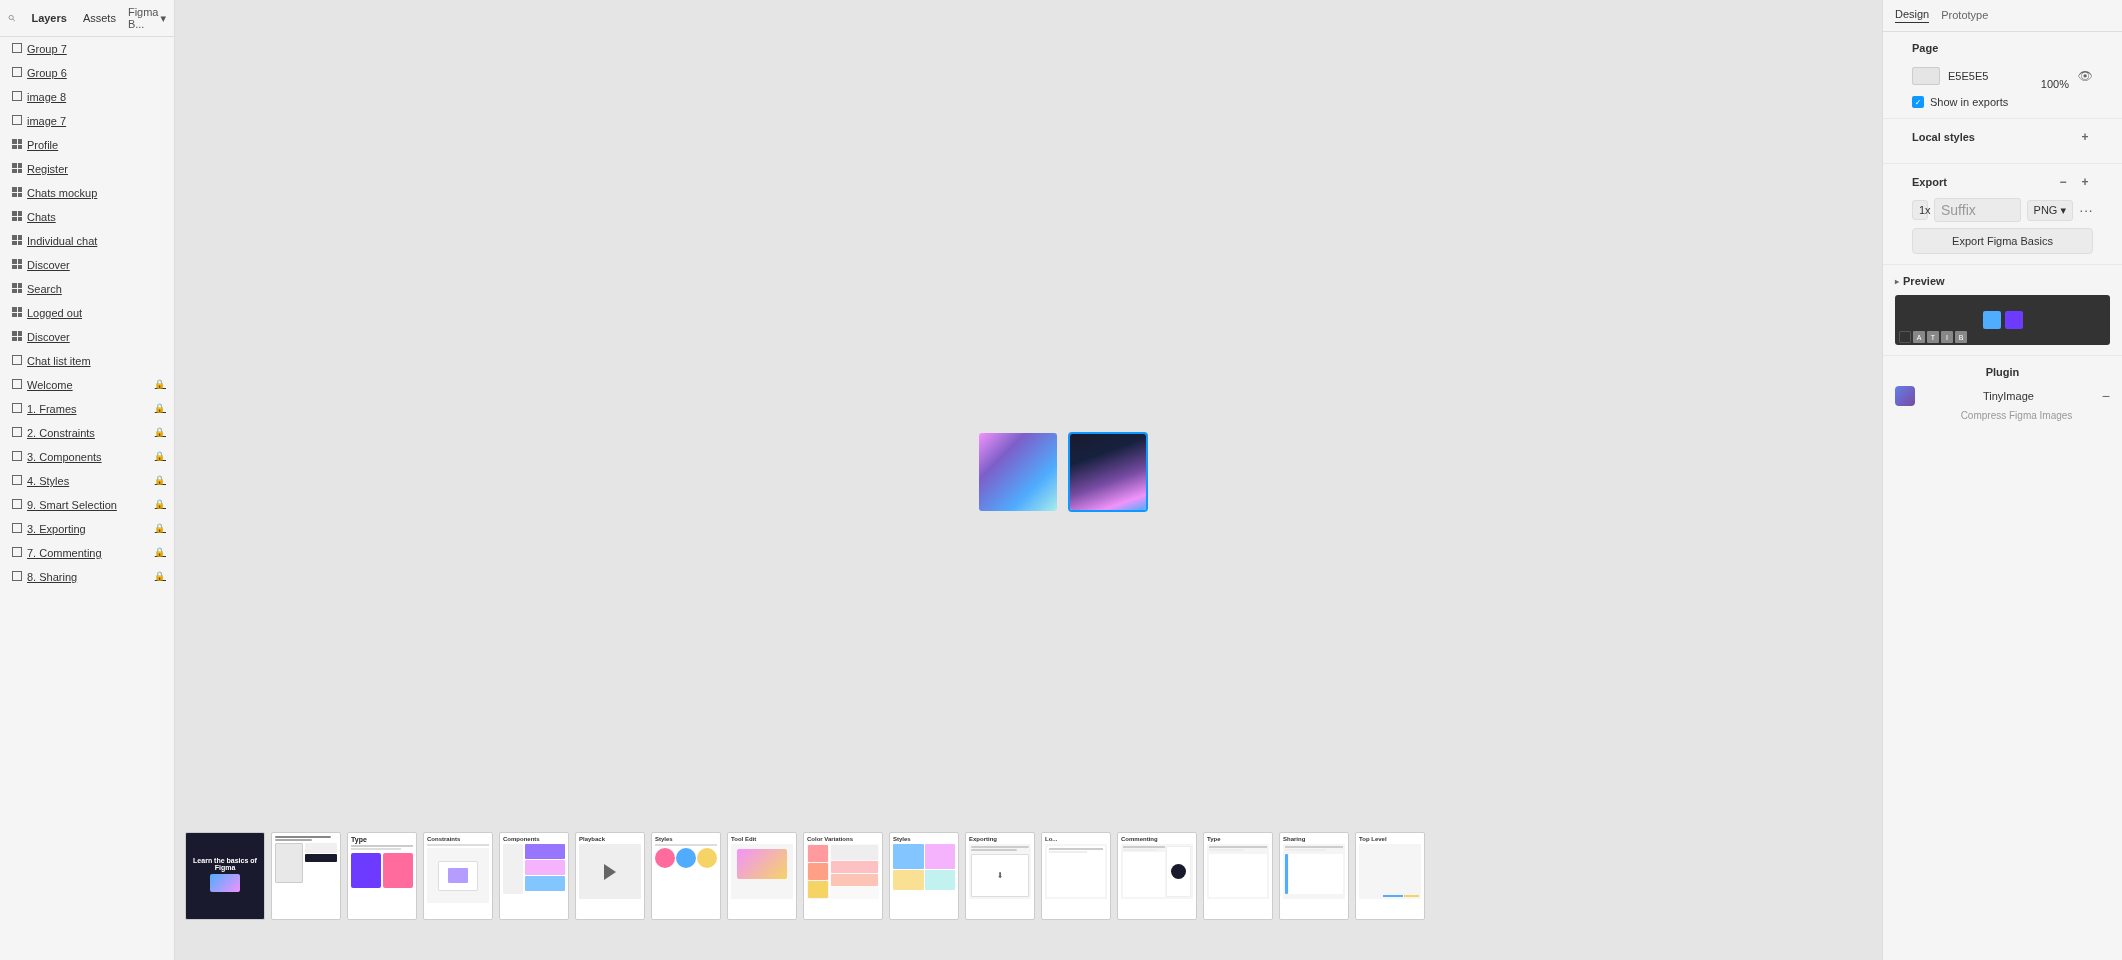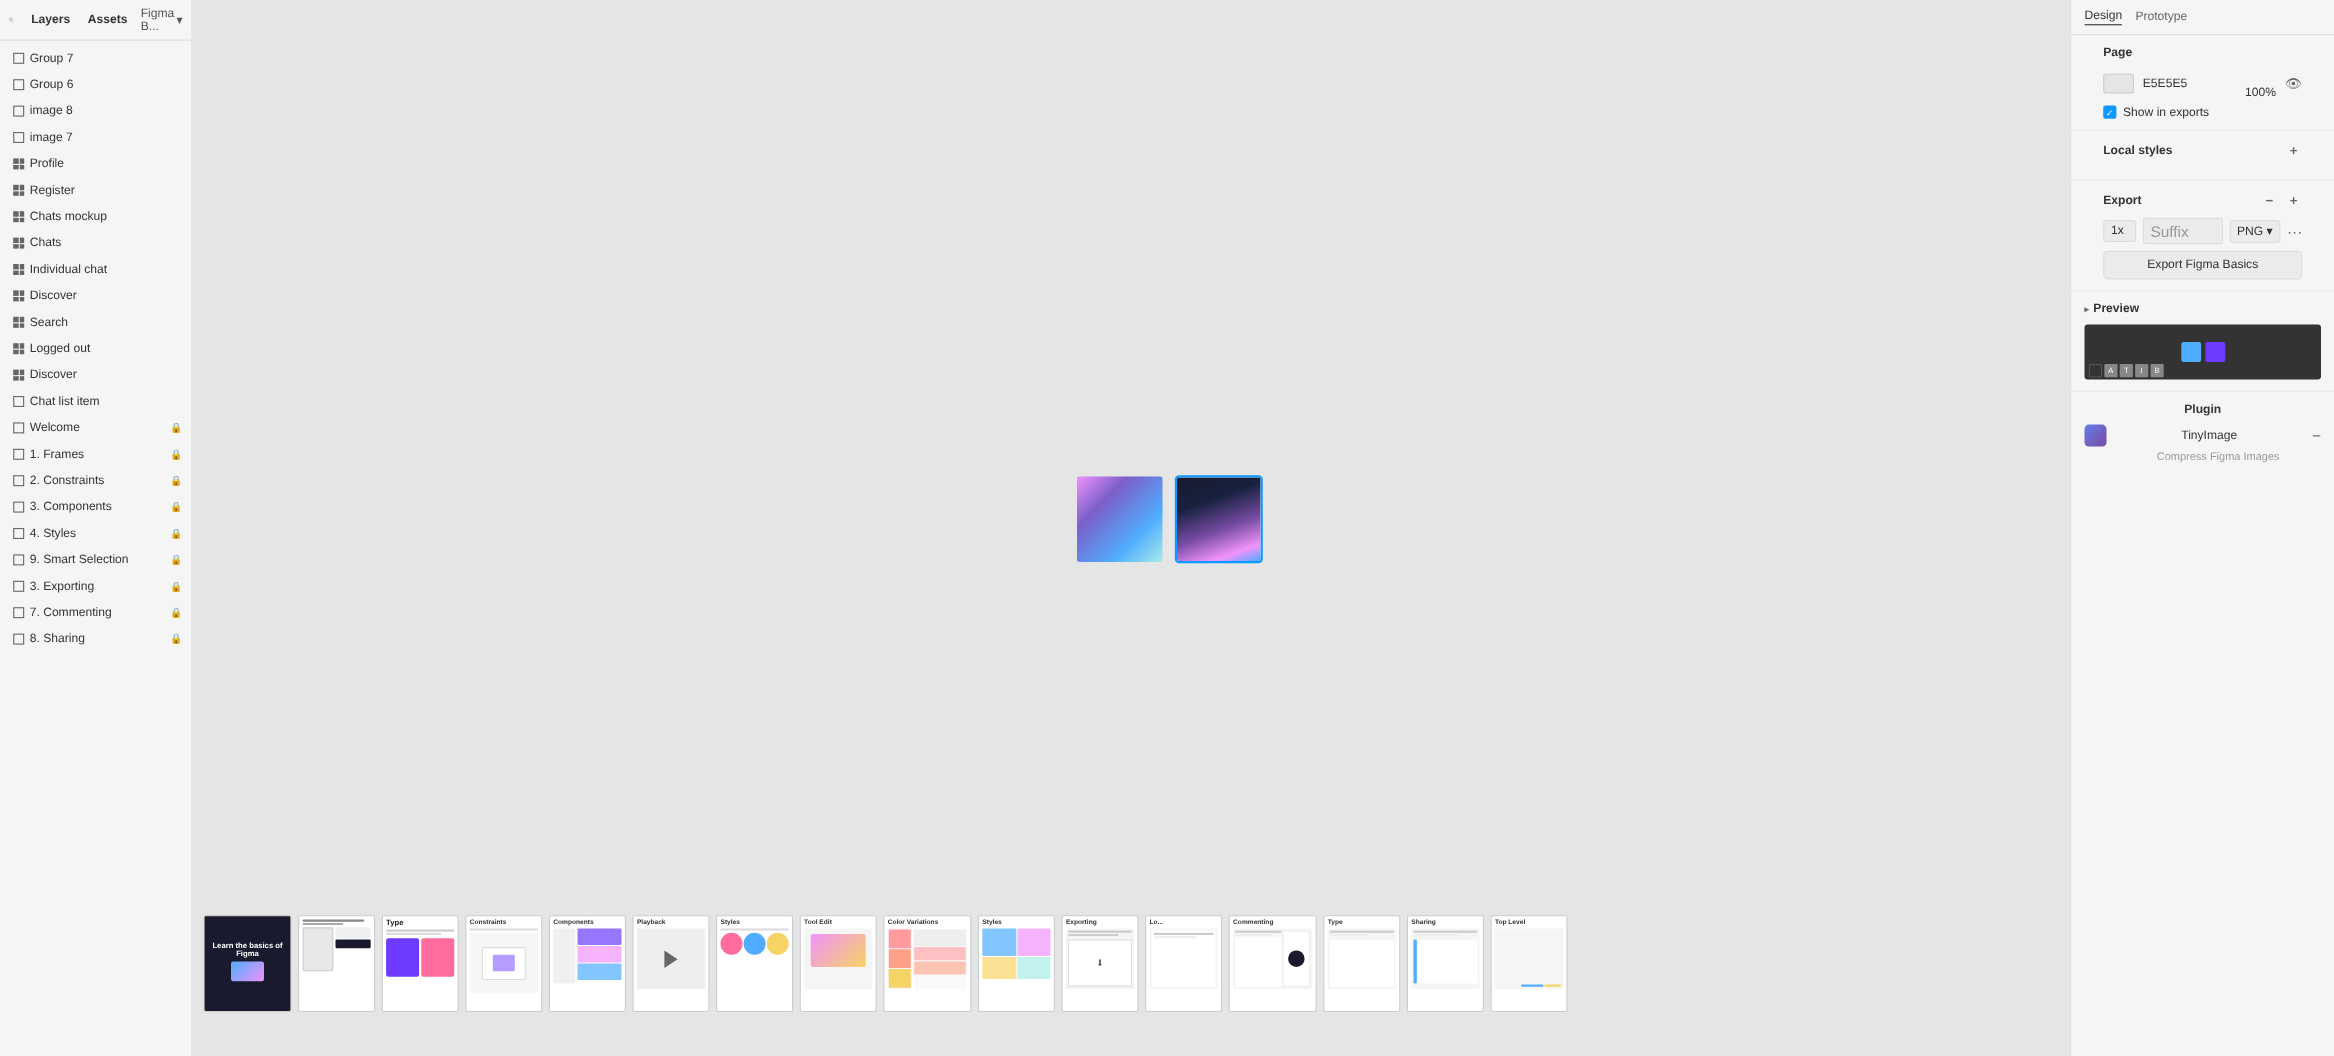--- a/index.html
+++ b/index.html
@@ -19,21 +19,21 @@
     .sidebar-header {
       display: flex;
       align-items: center;
       padding: 6px 8px;
       border-bottom: 1px solid #ddd;
       gap: 8px;
       background: #f5f5f5;
     }
     .tab-btn {
       font-size: 11px;
-      font-weight: 700;
+      font-weight: 400;
       color: #333;
       cursor: pointer;
       padding: 2px 4px;
       border-radius: 3px;
     }
     .tab-btn.active { font-weight: 600; }
     .figma-badge {
       display: flex;
       align-items: center;
       gap: 2px;
@@ -49,27 +49,27 @@
       cursor: pointer;
       margin-right: 4px;
     }
     .sidebar-items {
       overflow-y: auto;
       flex: 1;
       padding: 4px 0;
     }
     .layer-item {
       display: flex;
-      align-items: center;
       padding: 2px 8px 2px 12px;
       cursor: pointer;
       height: 24px;
       gap: 5px;
       font-size: 11px;
       color: #333;
+      text-decoration: underline;
     }
     .layer-item .grid-icon {
       width: 10px;
       height: 10px;
       flex-shrink: 0;
       display: grid;
       grid-template-columns: 1fr 1fr;
       gap: 1px;
     }
     .grid-icon span { background: #666; display: block; }
@@ -214,21 +214,21 @@
       gap: 6px;
       margin-bottom: 6px;
     }
     .export-field {
       background: #ebebeb;
       border: 1px solid #ddd;
       border-radius: 3px;
       padding: 3px 6px;
       font-size: 11px;
       color: #333;
-      width: 30px;
+      width: 16px;
     }
     .export-suffix {
       background: #ebebeb;
       border: 1px solid #ddd;
       border-radius: 3px;
       padding: 3px 6px;
       font-size: 14px;
       color: #999;
       flex: 1;
     }

